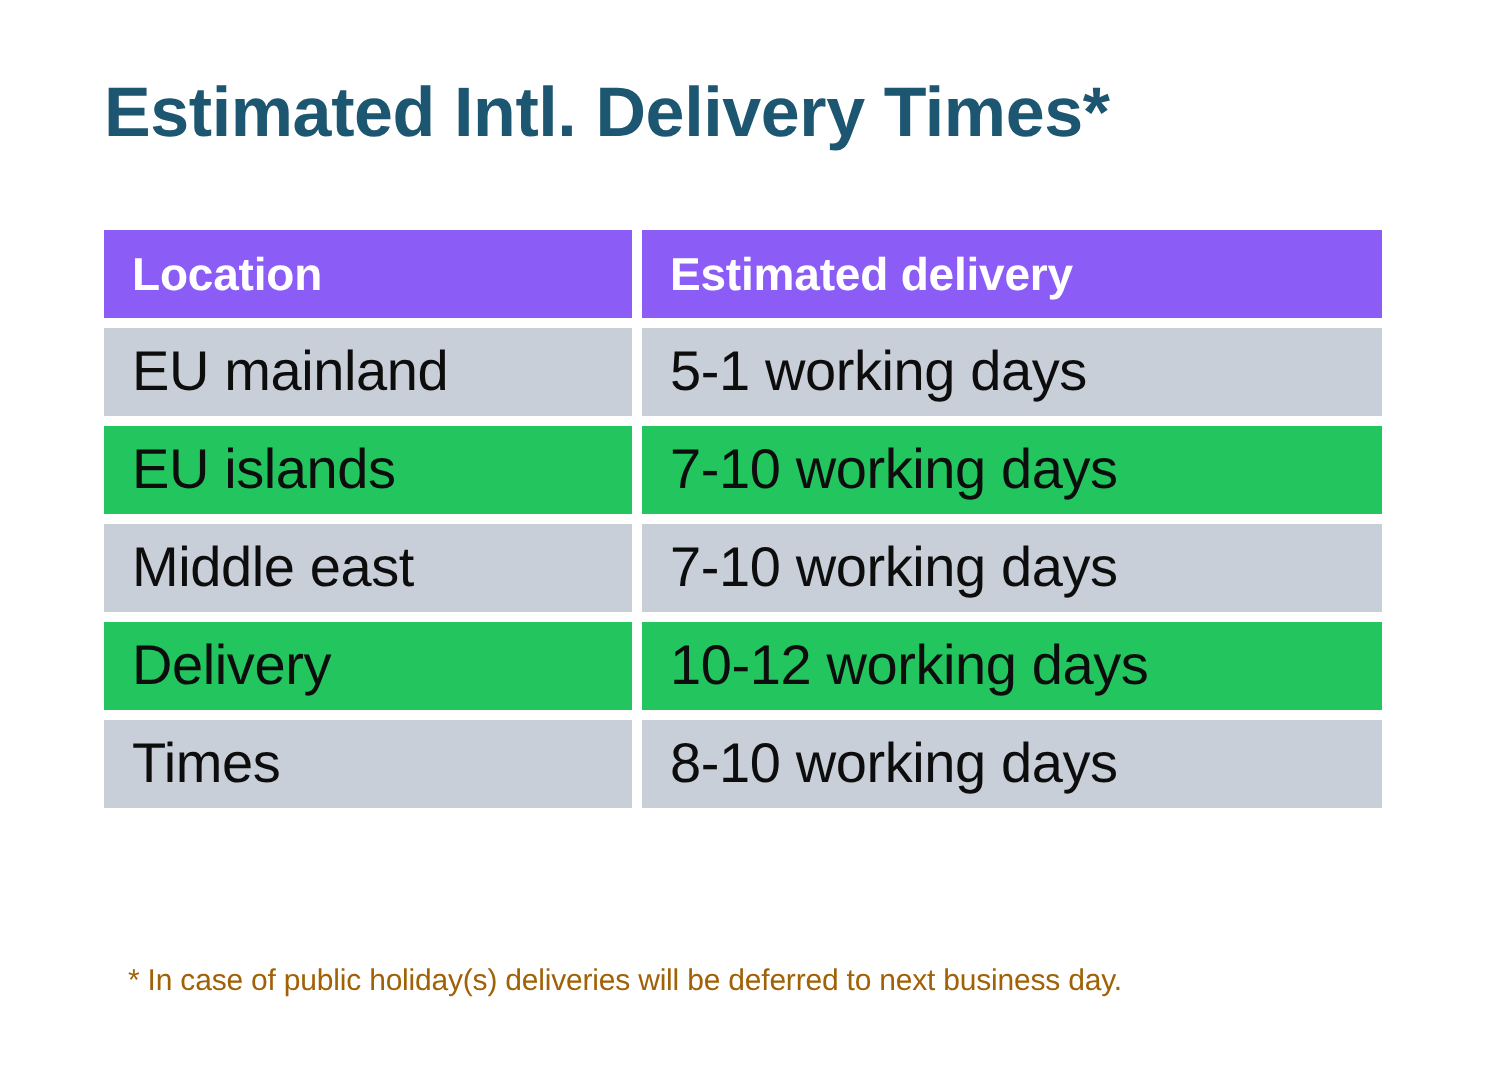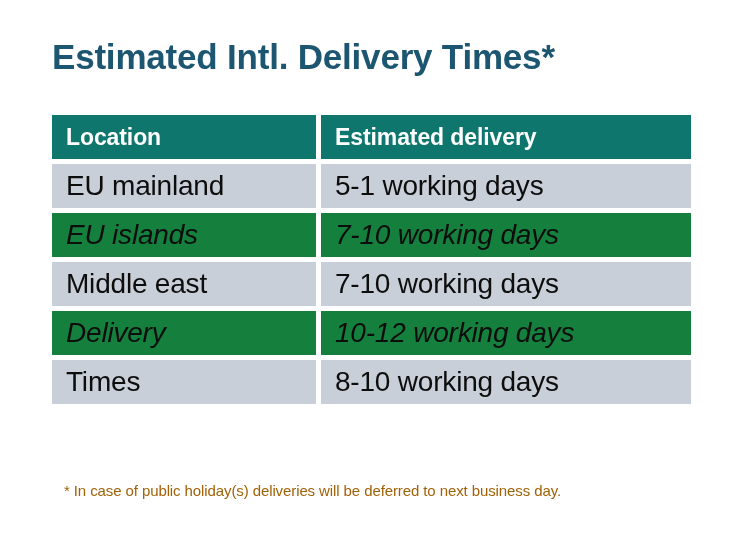--- a/index.html
+++ b/index.html
@@ -58,38 +58,38 @@
     text-align: left;
     vertical-align: middle;
     height: 44px;
     box-sizing: border-box;
   }
 
   .col-location  { width: 264px; }
   .col-delivery  { width: 370px; }
 
   .delivery-table thead th {
-    background: #0f766e;
+    background: #8b5cf6;
     color: #ffffff;
     font-size: 23px;
     font-weight: 700;
     letter-spacing: -0.1px;
     white-space: nowrap;
   }
 
   .delivery-table tbody td {
     color: #0d0d0d;
     font-size: 28px;
     font-weight: 400;
     letter-spacing: -0.2px;
     white-space: nowrap;
   }
 
   .delivery-table tbody tr.row-odd  td { background: #c9cfd8; }
-  .delivery-table tbody tr.row-even td { background: #15803d; font-style: italic; }
+  .delivery-table tbody tr.row-even td { background: #22c55e; }
 
   
   .footnote {
     position: absolute;
     left: 64px;
     top: 481px;
     font-size: 15px;
     line-height: 20px;
     font-weight: 400;
     color: #a16207;

